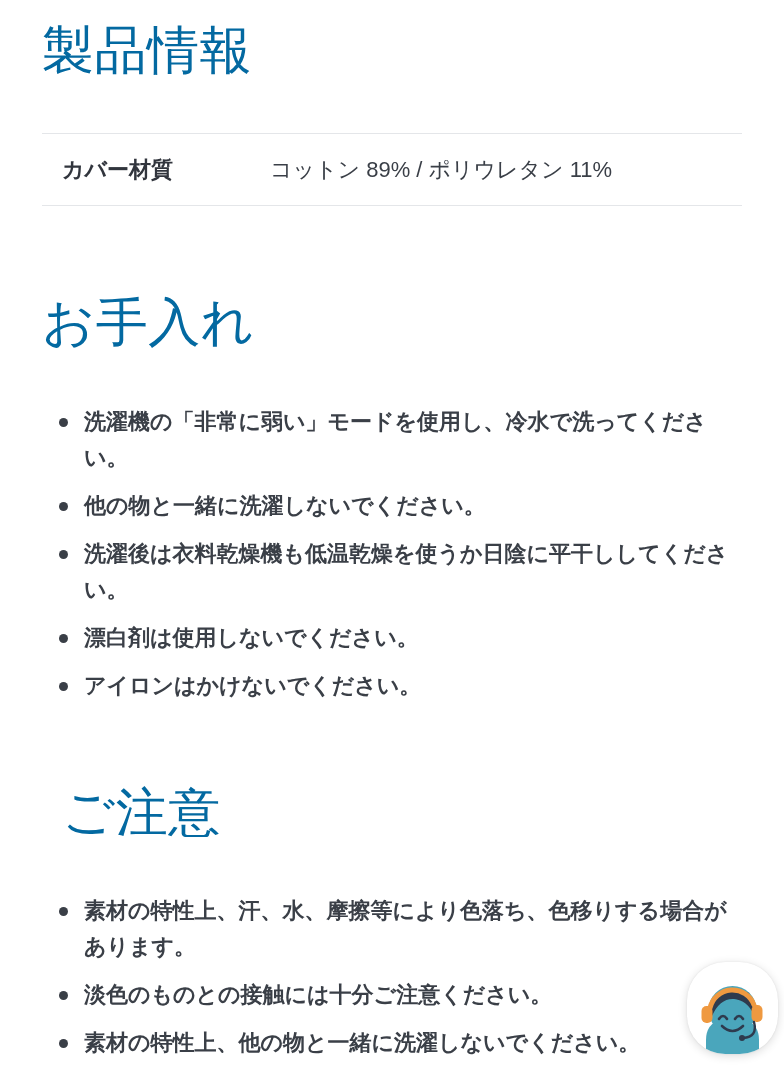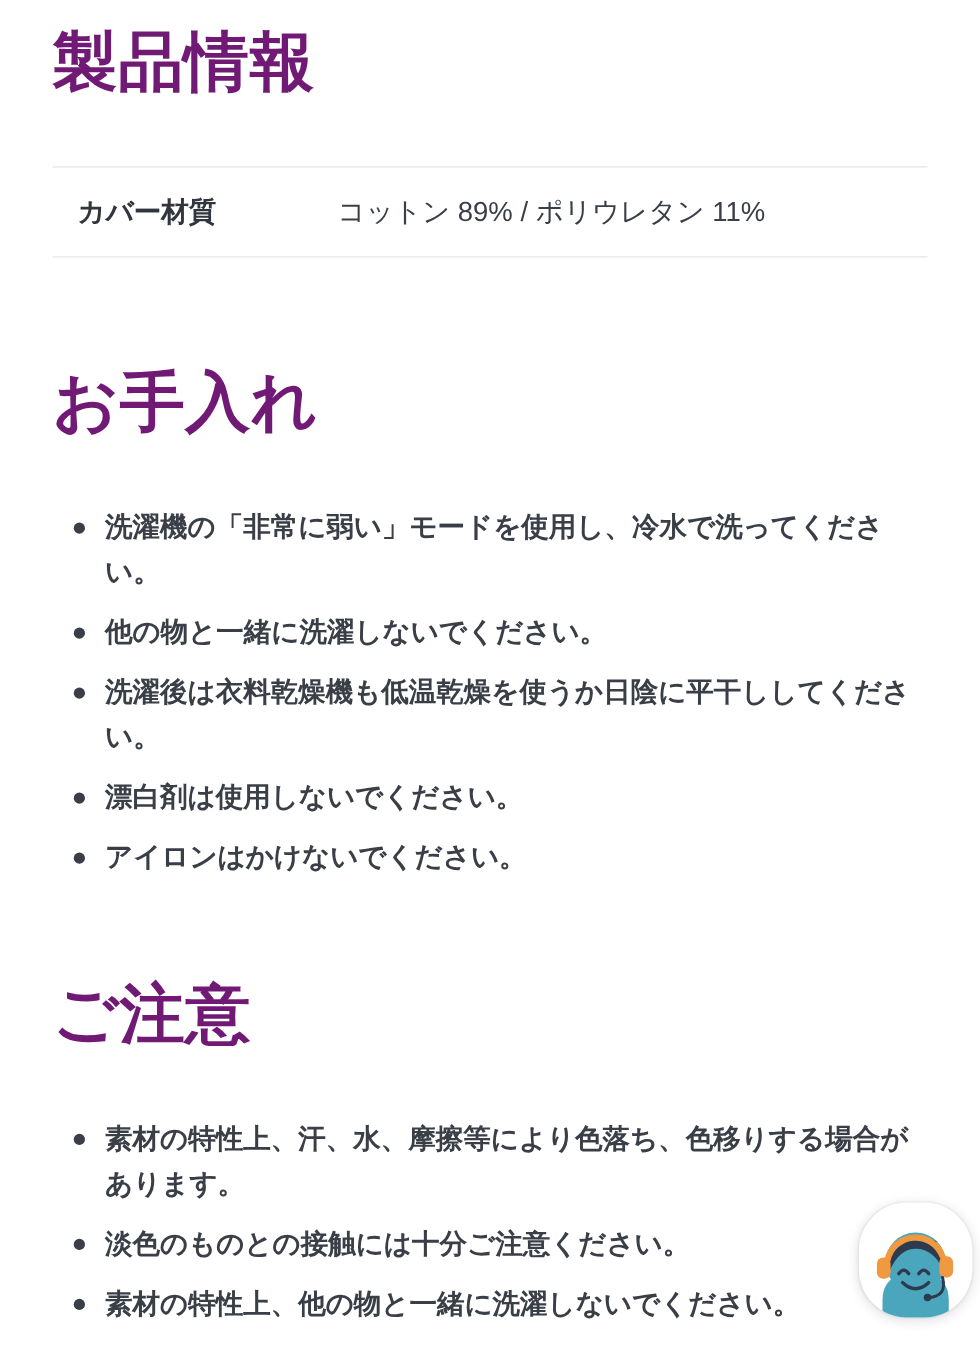--- a/index.html
+++ b/index.html
@@ -16,26 +16,26 @@
     color: #3a3f47;
     -webkit-font-smoothing: antialiased;
   }
   .container {
     padding: 20px 42px 0 42px;
   }
   .section-title {
     margin: 0;
     font-size: 52px;
     line-height: 1.16;
-    font-weight: 700;
-    color: #701a75;
+    font-weight: 400;
+    color: #0369a1;
     letter-spacing: 0.5px;
   }
   .title-care { margin-top: 86px; }
-  .title-caution { margin-top: 78px; }
+  .title-caution { margin-top: 78px; margin-left: 20px; }
 
   .spec-table {
     margin-top: 53px;
     border-top: 1px solid #e4e6e9;
     border-bottom: 1px solid #e4e6e9;
   }
   .spec-row {
     display: flex;
     align-items: center;
     min-height: 71px;

